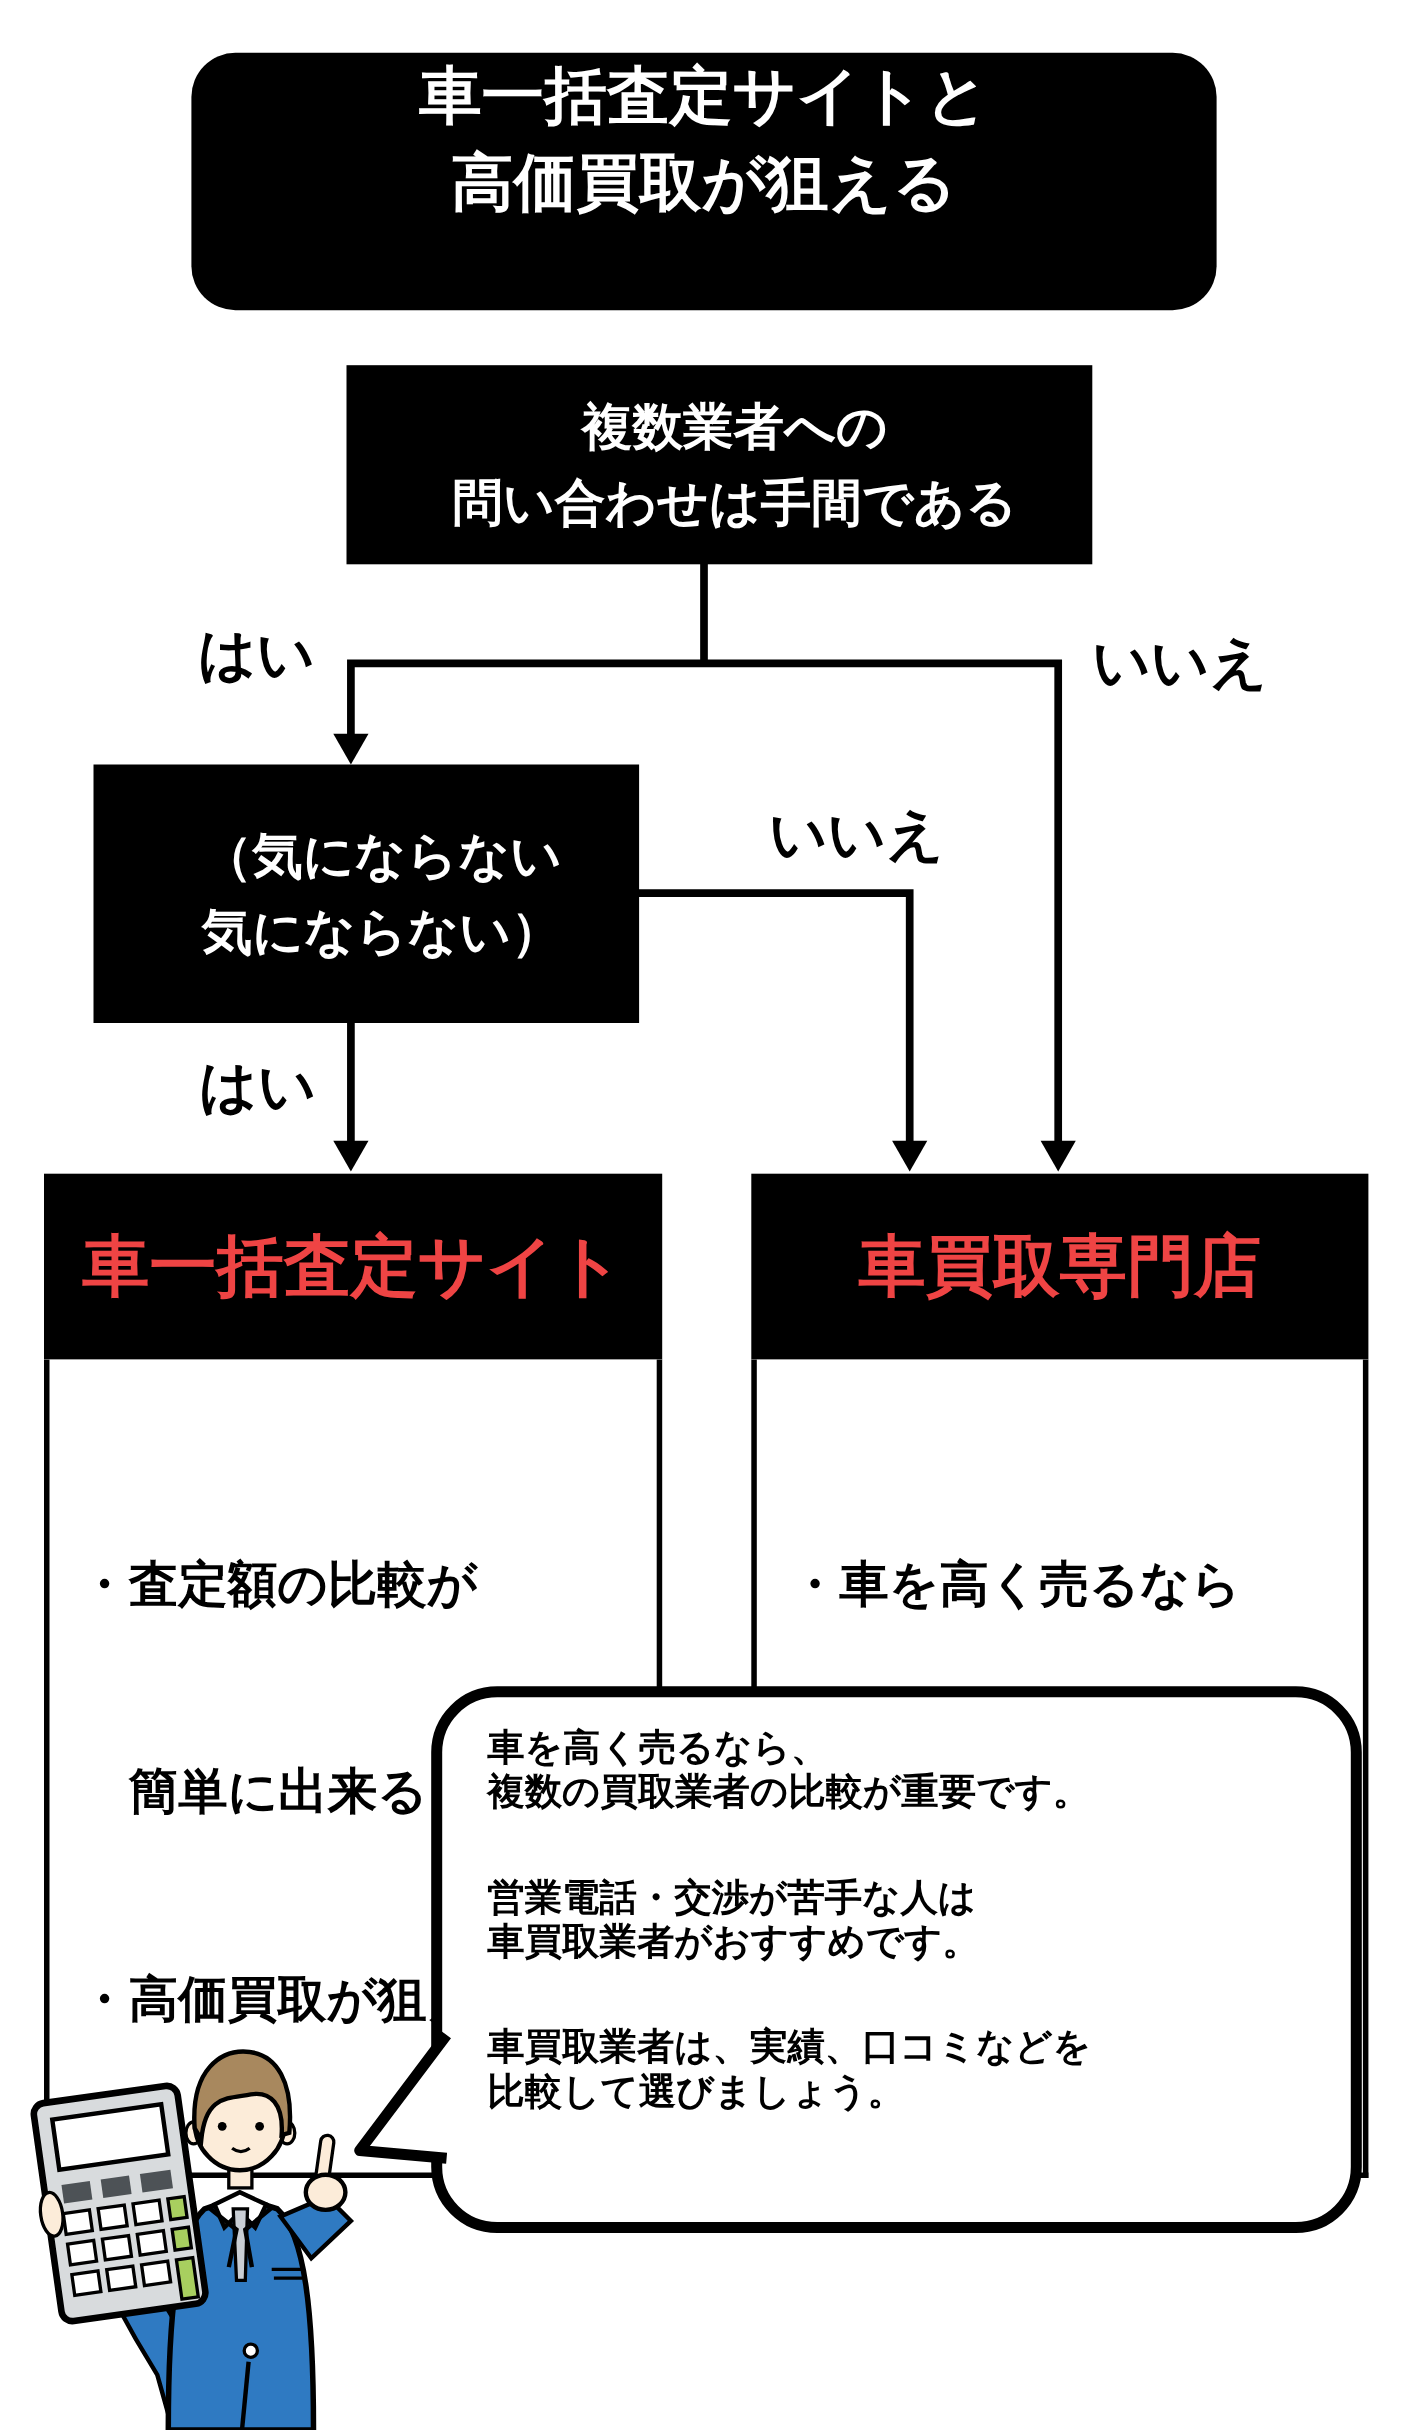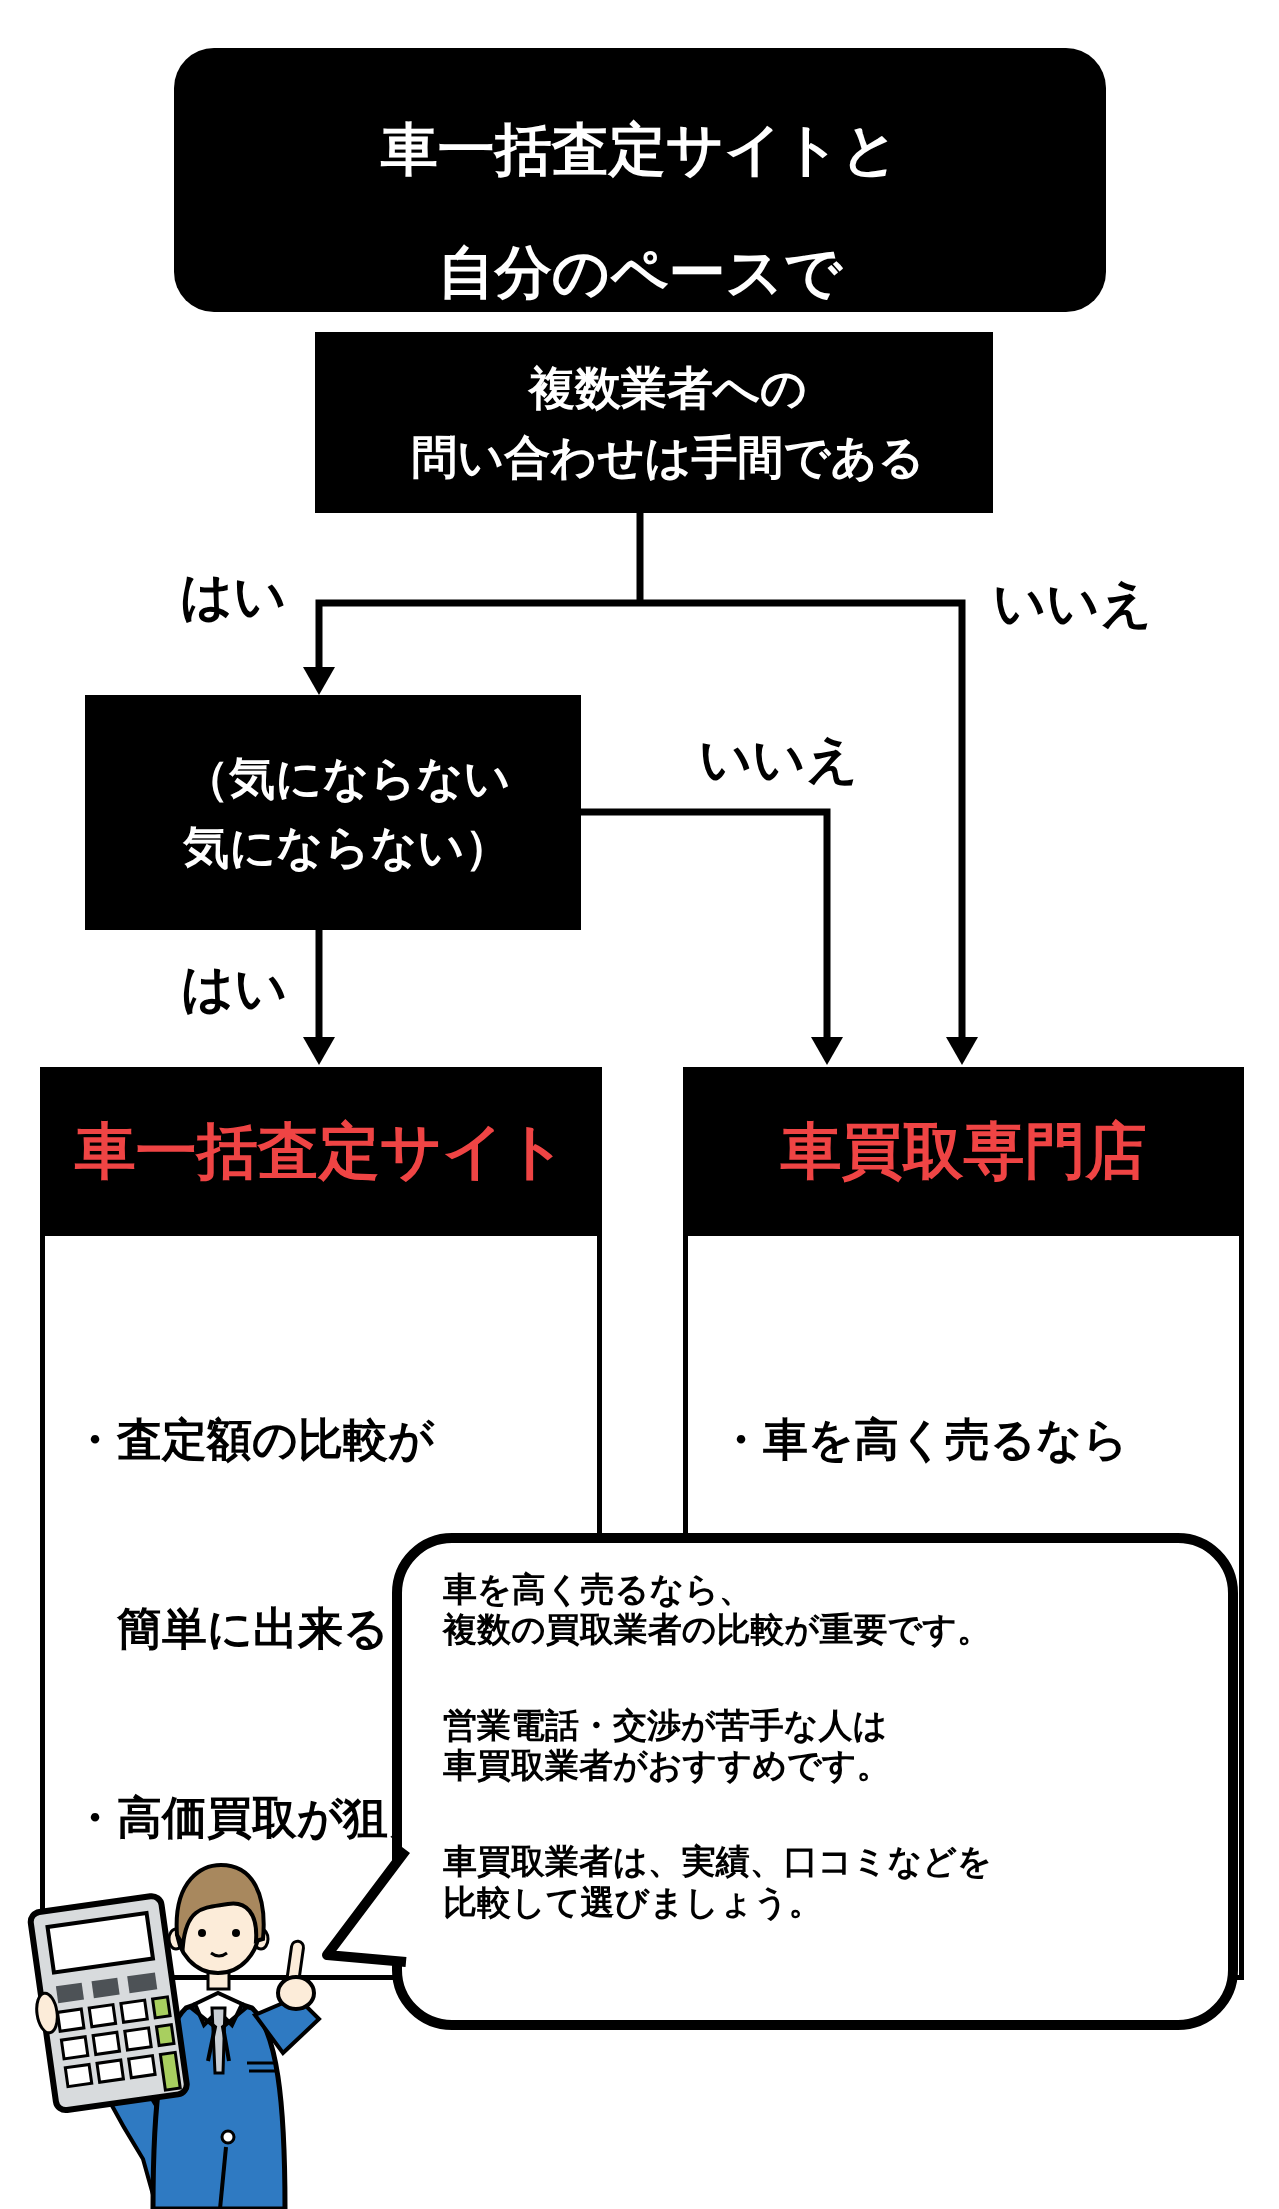--- a/index.html
+++ b/index.html
@@ -4,23 +4,23 @@
 <style>
   html,body{margin:0;padding:0;background:#ffffff;}
   .canvas{
     position:relative;width:1279px;height:2209px;background:#ffffff;overflow:hidden;
     font-family:"DejaVu Sans","Liberation Sans",sans-serif;font-weight:bold;color:#000;
   }
   .abs{position:absolute;}
   svg{display:block;}
   
   .title-box{
-    left:174px;top:48px;width:932px;height:264px;background:#000;border-radius:40px;
-    display:flex;flex-direction:column;align-items:center;justify-content:flex-end;
-    color:#fff;font-size:57px;line-height:1.38;text-align:center;gap:45px;
+    left:174px;top:48px;width:932px;height:234px;background:#000;border-radius:40px;
+    display:flex;flex-direction:column;align-items:center;justify-content:flex-start;
+    color:#fff;font-size:57px;line-height:1.38;text-align:center;
   }
   
   .q-box{
     background:#000;color:#fff;display:flex;flex-direction:column;align-items:center;justify-content:center;
     font-size:46px;line-height:1.5;text-align:center;padding-left:28px;
   }
   .q1{left:315px;top:332px;width:650px;height:181px;}
   .q2{left:85px;top:695px;width:468px;height:235px;}
   
   .branch-label{font-size:52px;line-height:1;color:#000;white-space:nowrap;}
@@ -61,21 +61,21 @@
     <g fill="#000" stroke="none">
       <polygon points="303,667 335,667 319,695"></polygon>
       <polygon points="946,1037 978,1037 962,1065"></polygon>
       <polygon points="811,1037 843,1037 827,1065"></polygon>
       <polygon points="303,1037 335,1037 319,1065"></polygon>
     </g>
   </svg>
 
   <div class="abs title-box">
     <div>車一括査定サイトと</div>
-    <div>自分のペースで</div>
+    <div>高価買取が狙える</div>
   </div>
 
   <div class="abs q-box q1">
     <div>複数業者への</div>
     <div>問い合わせは手間である</div>
   </div>
 
   <div class="abs branch-label" style="left:180px;top:570px;">はい</div>
   <div class="abs branch-label" style="left:993px;top:577px;">いいえ</div>
   <div class="abs branch-label" style="left:699px;top:733px;">いいえ</div>

